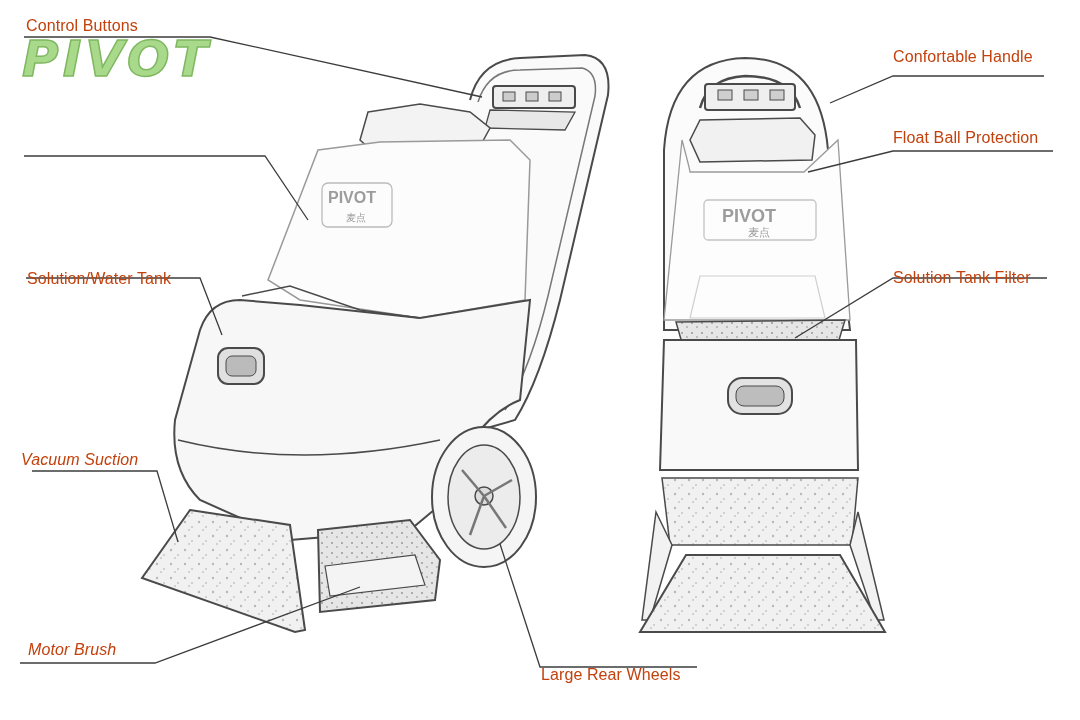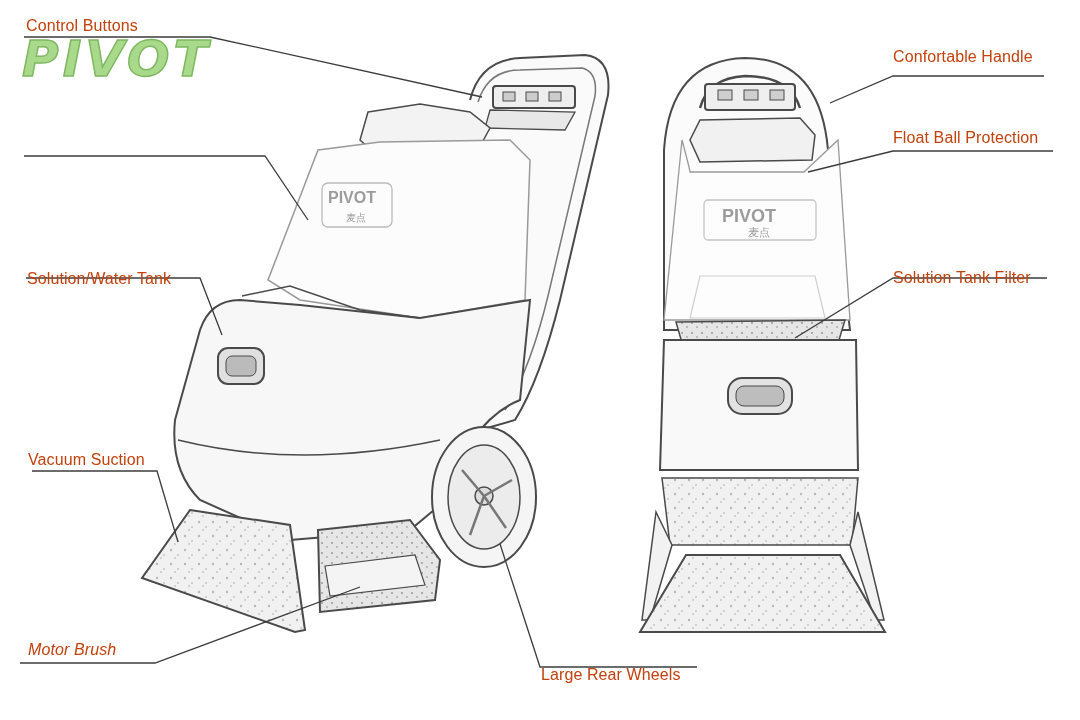--- a/index.html
+++ b/index.html
@@ -125,20 +125,20 @@
       <path d="M1047,278 L893,278 L795,338"></path>
     </g>
   </svg>
 
   <div class="logo">
     <span class="logo-text">PIVOT</span>
   </div>
 
   <div class="label" style="left:26px; top:17px;">Control Buttons</div>
   <div class="label" style="left:27px; top:258px;margin-top:12px;">Solution/Water Tank</div>
-  <div class="label" style="left:28px; top:451px;">Vacuum Suction</div>
+  <div class="label" style="left:21px; top:451px;font-style:italic;">Vacuum Suction</div>
   <div class="label" style="left:28px; top:641px;font-style:italic;">Motor Brush</div>
   <div class="label" style="left:541px; top:666px;">Large Rear Wheels</div>
   <div class="label" style="left:893px; top:48px;">Confortable Handle</div>
   <div class="label" style="left:893px; top:129px;">Float Ball Protection</div>
   <div class="label" style="left:893px; top:269px;">Solution Tank Filter</div>
 
 </div>
 
 </body></html>

